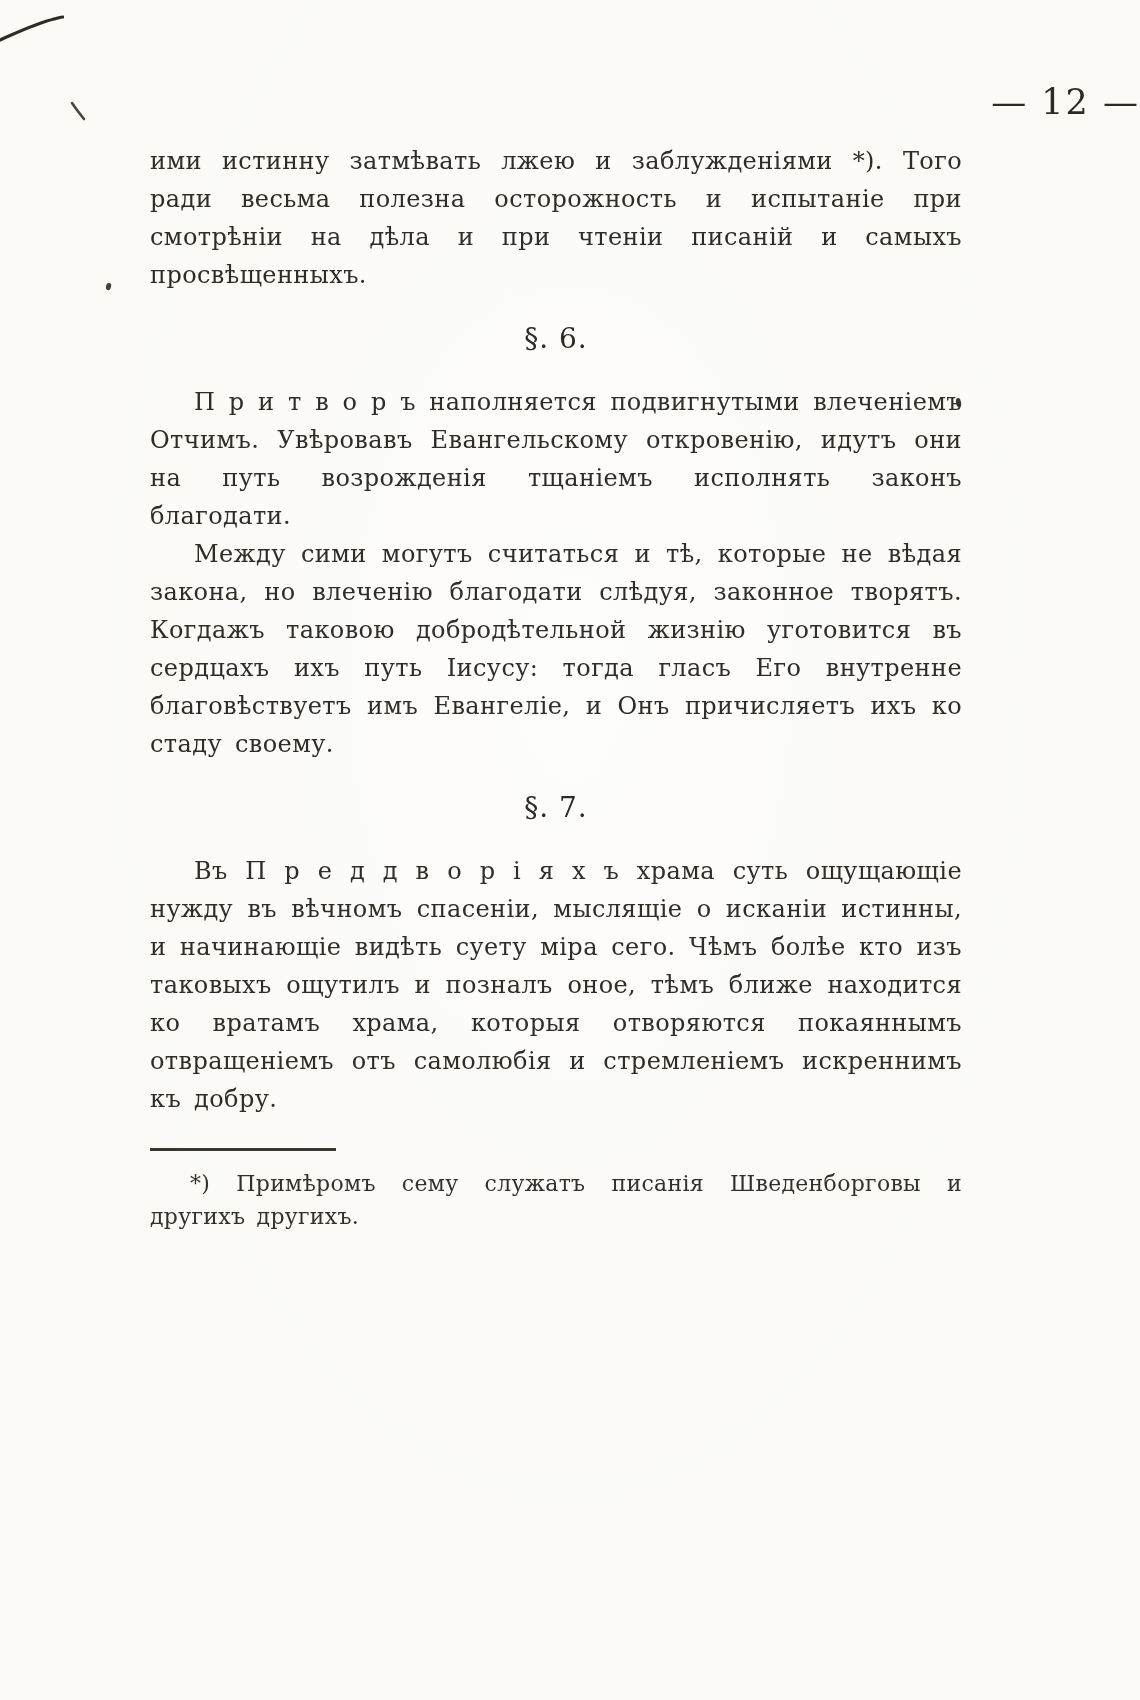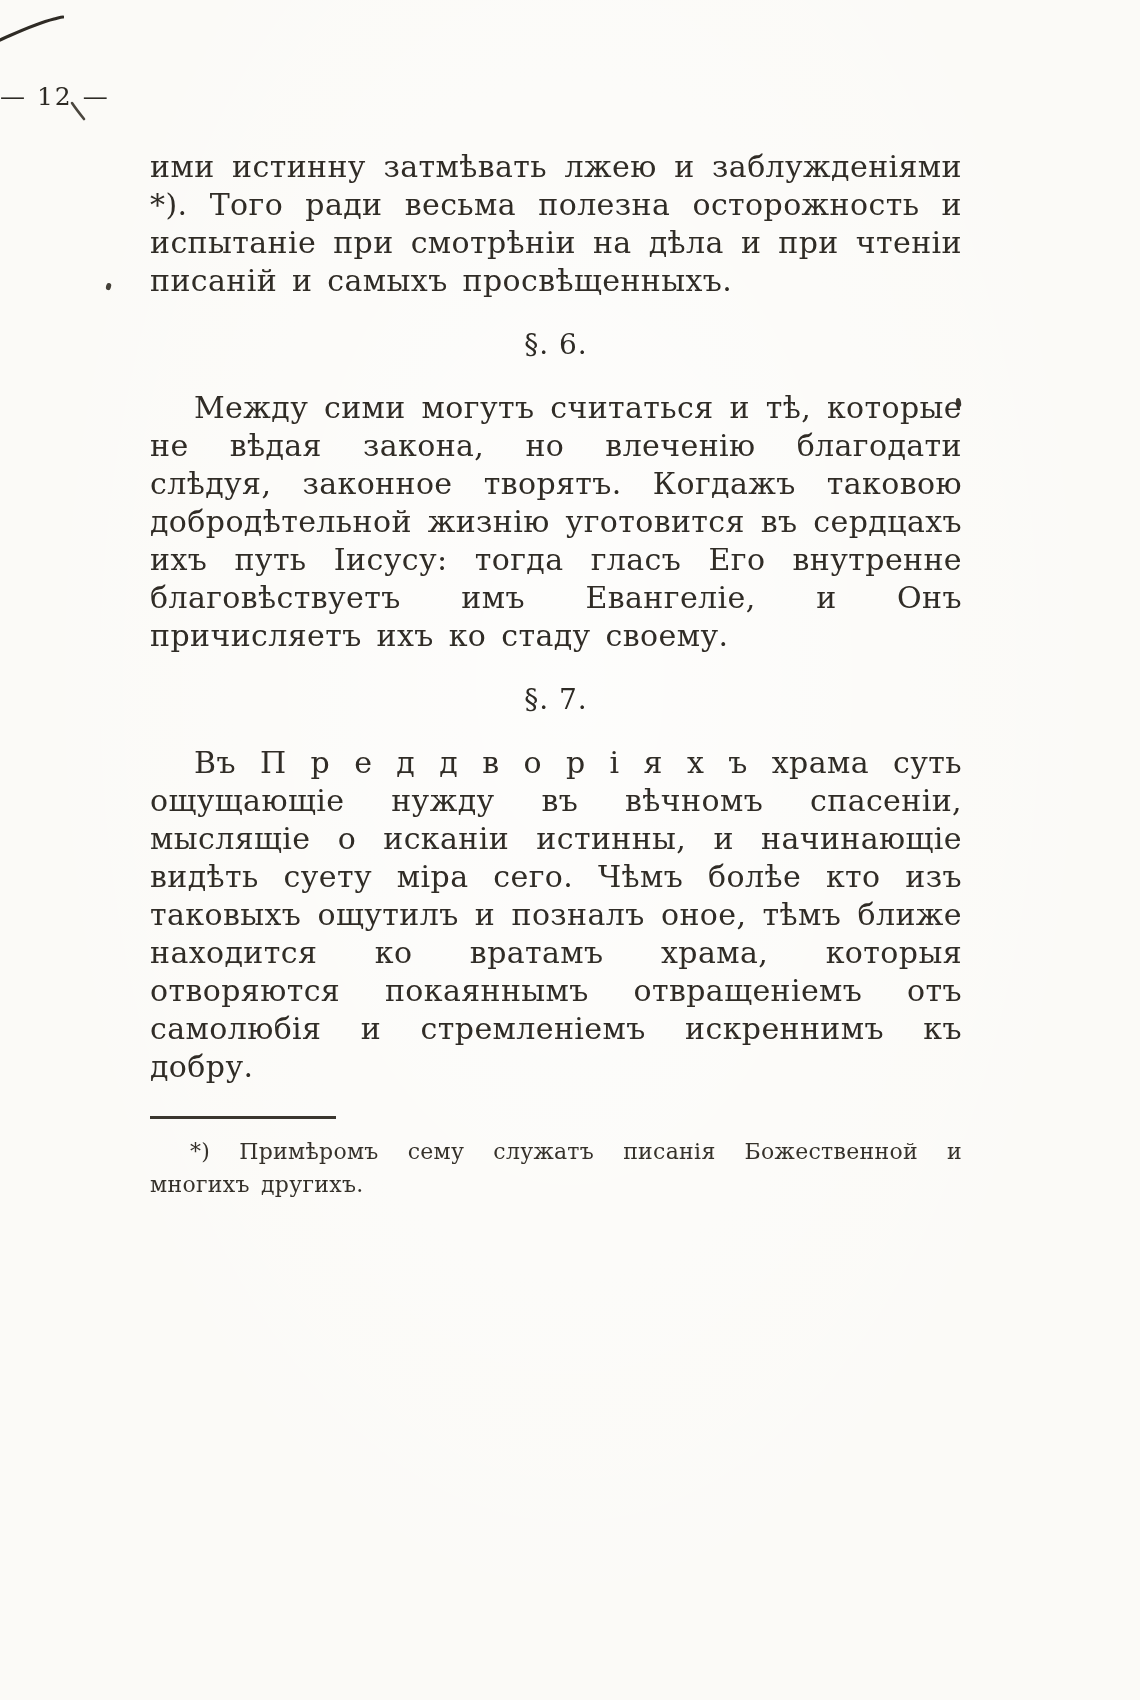--- a/index.html
+++ b/index.html
@@ -42,41 +42,40 @@
     background: #3c3831; border-radius: 60% 40% 50% 50%;
     transform: rotate(-12deg);
     display: block;
   }
 
   .page-number {
     position: absolute;
     top: 82px;
     left: 0;
     width: 100%;
-    text-align: left;
-    font-size: 25px;
+    text-align: right;
+    font-size: 35px;
     letter-spacing: 2px;
     color: #2e2b25;
   }
 
   .text-block {
     position: absolute;
     left: 150px;
     top: 142px;
     width: 812px;
   }
 
   .para {
-    font-size: 30px;
+    font-size: 24px;
     line-height: 38px;
     text-align: justify;
     letter-spacing: 0.4px;
     word-spacing: 5px;
     color: #302c26;
-    margin-top: 6px;
   }
 
   .para.indent { text-indent: 44px; }
 
   .section-heading {
     font-size: 28px;
     font-weight: normal;
     text-align: center;
     letter-spacing: 1px;
     margin: 28px 0 28px 0;
@@ -117,26 +116,27 @@
   <span class="mark mark-dot2"></span>
 
   <div class="page-number">— 12 —</div>
 
   <main class="text-block">
 
     <p class="para">ими истинну затмѣвать лжею и заблужденіями *). Того ради весьма полезна осторожность и испытаніе при смотрѣніи на дѣла и при чтеніи писаній и самыхъ просвѣщенныхъ.</p>
 
     <h2 class="section-heading">§. 6.</h2>
 
+    <p class="para indent">П р и т в о р ъ  наполняется подвигнутыми влеченіемъ Отчимъ. Увѣровавъ Евангельскому откровенію, идутъ они на путь возрожденія тщаніемъ исполнять законъ благодати.</p>
 
     <p class="para indent">Между сими могутъ считаться и тѣ, которые не вѣдая закона, но влеченію благодати слѣдуя, законное творятъ. Когдажъ таковою добродѣтельной жизнію уготовится въ сердцахъ ихъ путь Іисусу: тогда гласъ Его внутренне благовѣствуетъ имъ Евангеліе, и Онъ причисляетъ ихъ ко стаду своему.</p>
 
     <h2 class="section-heading">§. 7.</h2>
 
     <p class="para indent">Въ  П р е д д в о р і я х ъ  храма суть ощущающіе нужду въ вѣчномъ спасеніи, мыслящіе о исканіи истинны, и начинающіе видѣть суету міра сего. Чѣмъ болѣе кто изъ таковыхъ ощутилъ и позналъ оное, тѣмъ ближе находится ко вратамъ храма, которыя отворяются покаяннымъ отвращеніемъ отъ самолюбія и стремленіемъ искреннимъ къ добру.</p>
 
 
     <div class="footnote-sep"></div>
 
-    <p class="footnote">*) Примѣромъ сему служатъ писанія Божественной и многихъ другихъ.</p>
+    <p class="footnote">*) Примѣромъ сему служатъ писанія Шведенборговы и другихъ другихъ.</p>
 
   </main>
 </div>
 
 </body></html>

